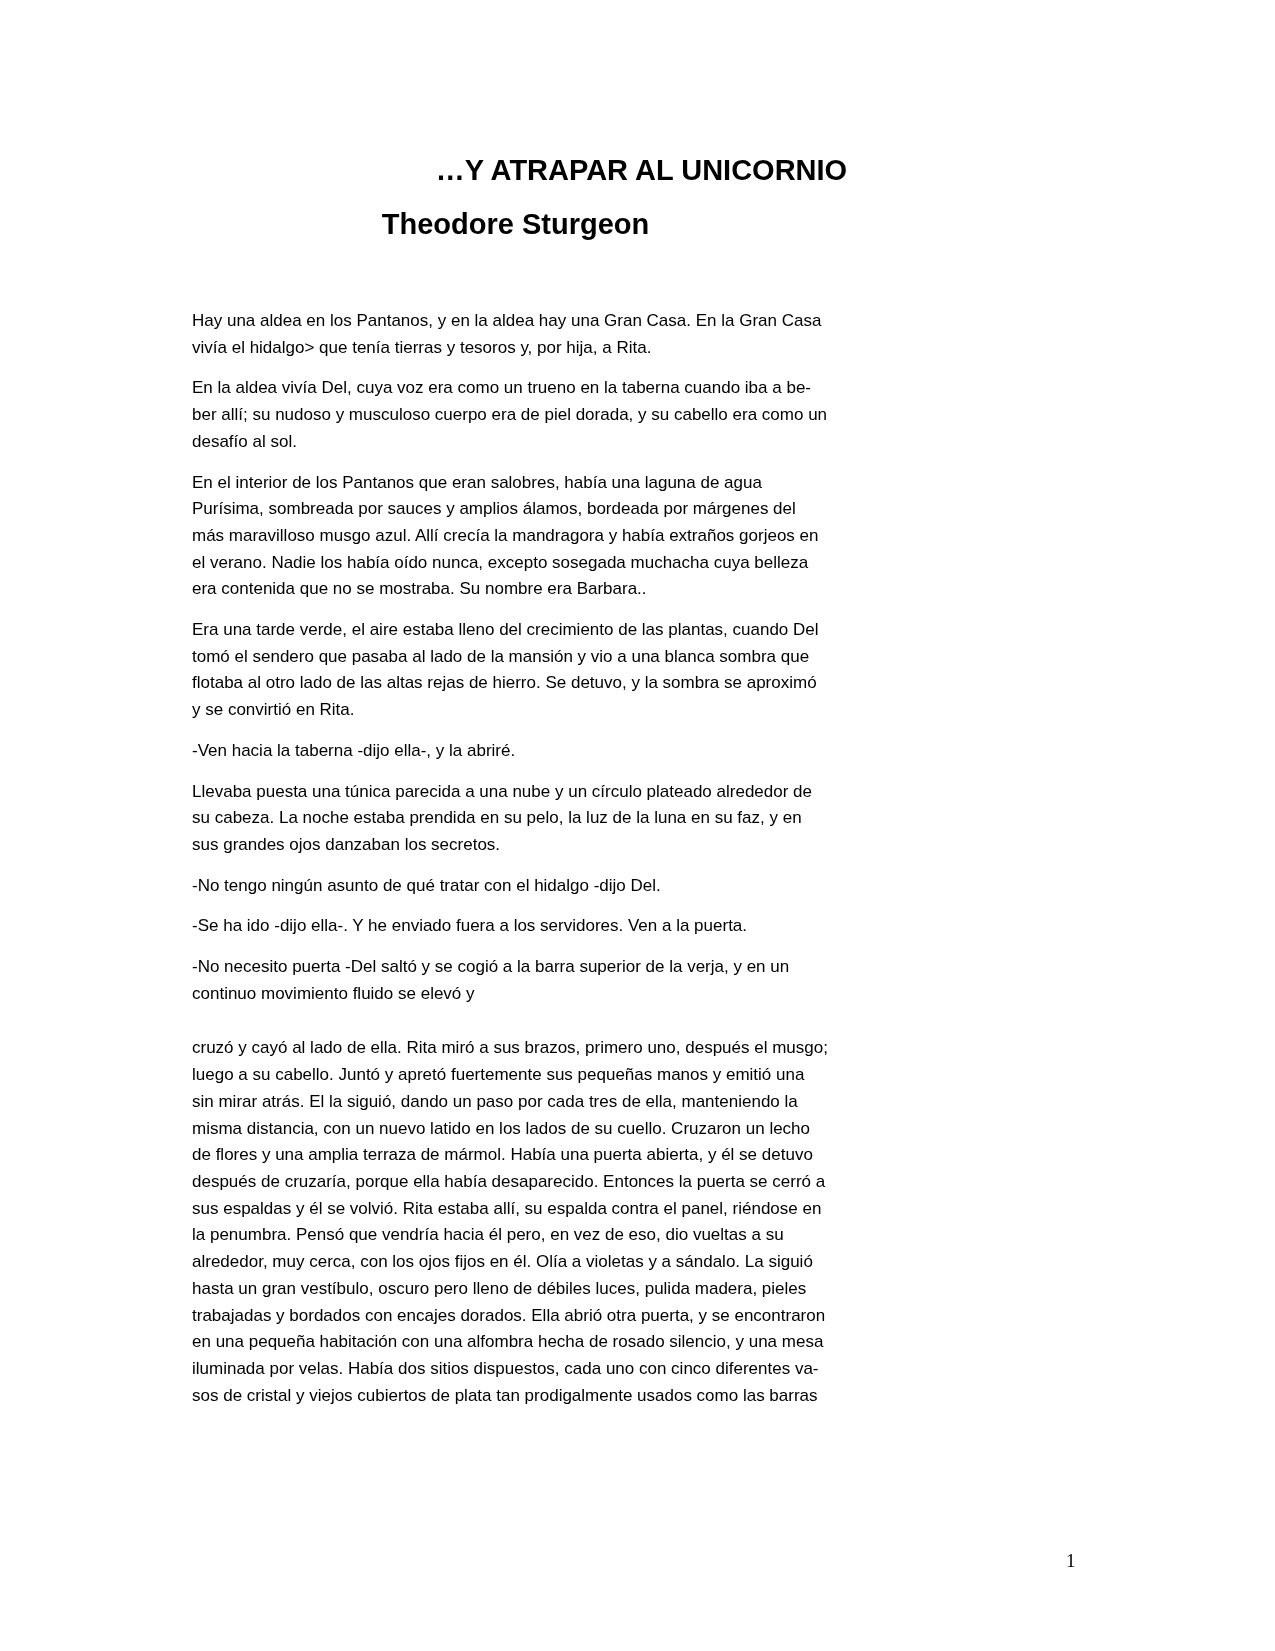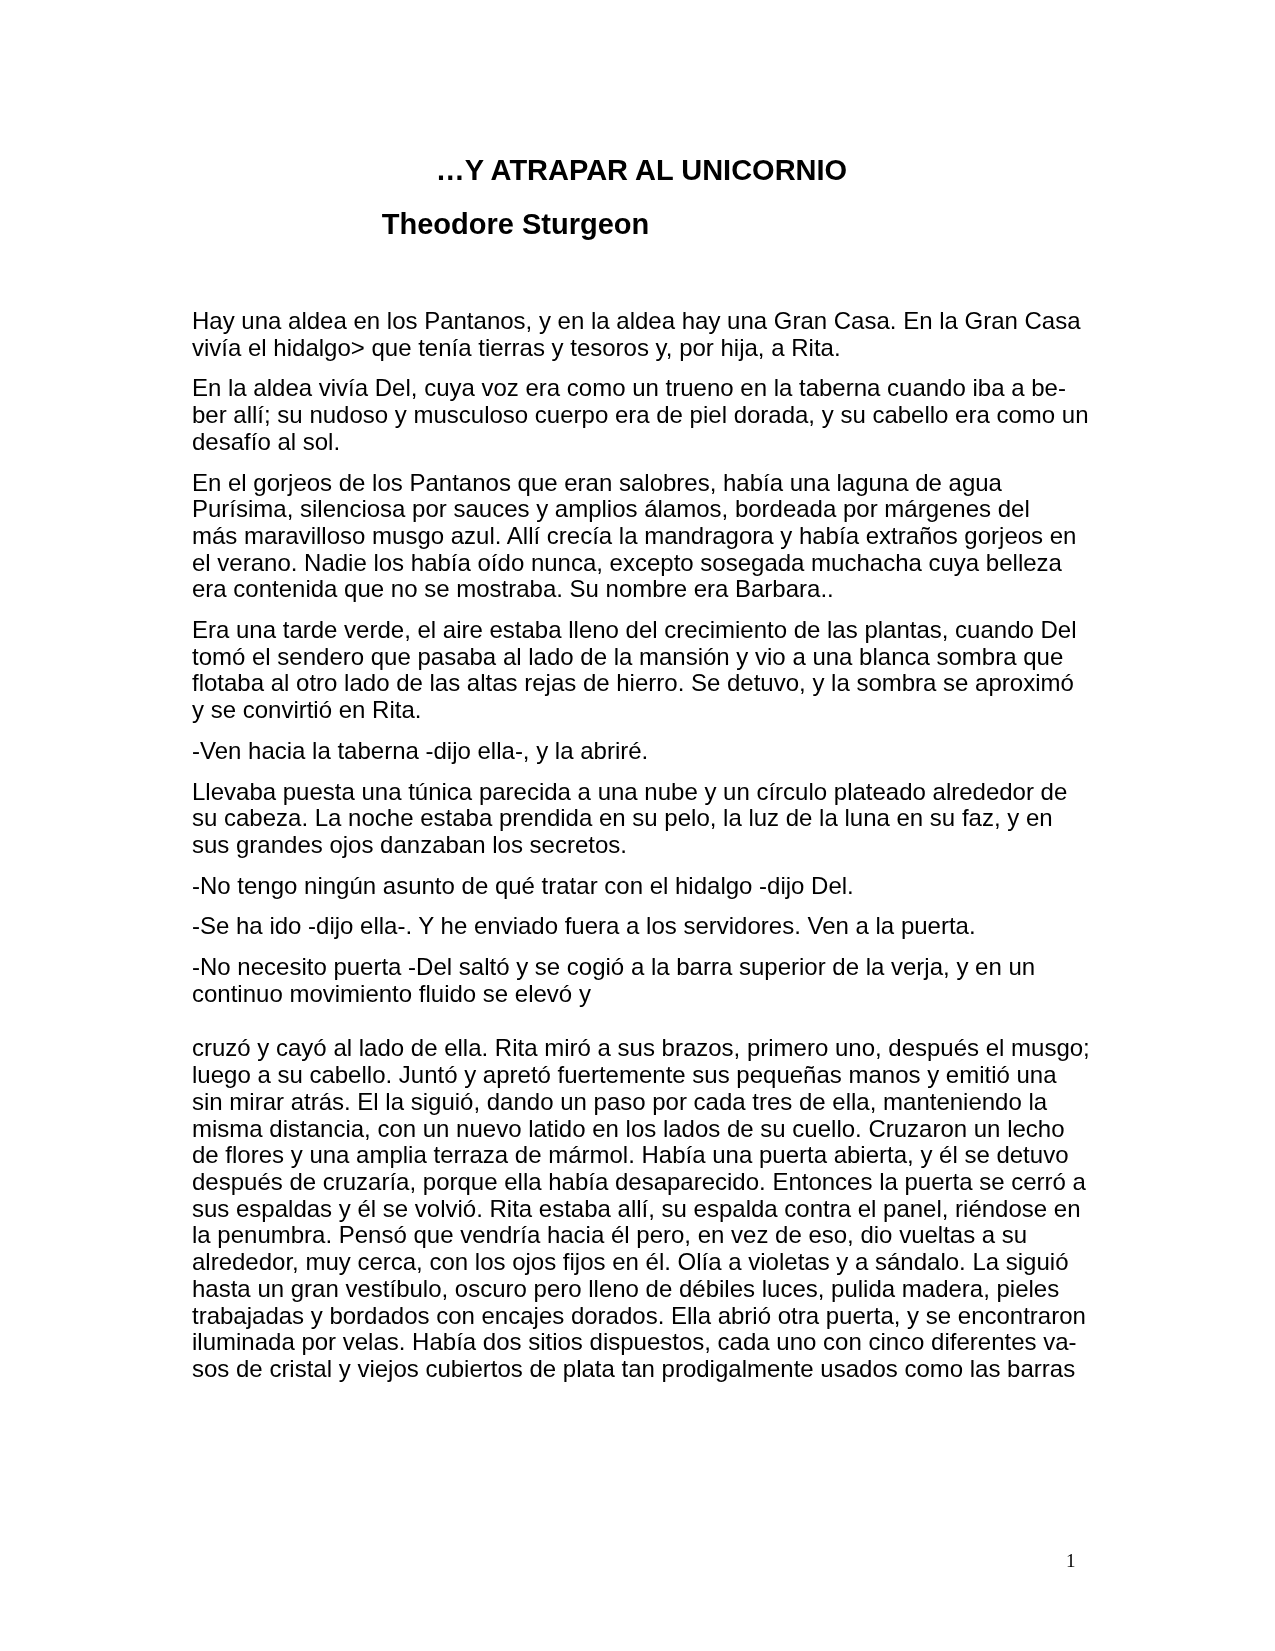--- a/index.html
+++ b/index.html
@@ -8,21 +8,21 @@
   .title {
     position: absolute; left: 0; width: 1275px; top: 150px; text-align: center;
     font-family: "Liberation Sans", sans-serif; font-weight: bold; font-size: 29px; margin: 4px;
   }
   .author {
     position: absolute; left: 0; width: 1031px; top: 208px; text-align: center;
     font-family: "Liberation Sans", sans-serif; font-weight: bold; font-size: 29px; margin: 0;
   }
   .body {
     position: absolute; left: 192px; top: 308px; width: 890px;
-    font-family: "Liberation Sans", sans-serif; font-size: 24px; line-height: 26.7px;
+    font-family: "Liberation Sans", sans-serif; font-size: 17px; line-height: 26.7px;
   }
   .body p { margin: 0 0 14px 0; white-space: nowrap; }
   .body p .ln { display: block; }
   .body p.cont { margin-top: 28px; }
   .page-number {
     position: absolute; left: 1066px; top: 1550px;
     font-family: "Liberation Serif", serif; font-size: 19px;
   }
 </style>
 </head>
@@ -35,22 +35,22 @@
       <p>
         <span class="ln">Hay una aldea en los Pantanos, y en la aldea hay una Gran Casa. En la Gran Casa</span>
         <span class="ln">vivía el hidalgo&gt; que tenía tierras y tesoros y, por hija, a Rita.</span>
       </p>
       <p>
         <span class="ln">En la aldea vivía Del, cuya voz era como un trueno en la taberna cuando iba a be-</span>
         <span class="ln">ber allí; su nudoso y musculoso cuerpo era de piel dorada, y su cabello era como un</span>
         <span class="ln">desafío al sol.</span>
       </p>
       <p>
-        <span class="ln">En el gorjeos de los Pantanos que eran salobres, había una laguna de agua</span>
-        <span class="ln">Purísima, silenciosa por sauces y amplios álamos, bordeada por márgenes del</span>
+        <span class="ln">En el interior de los Pantanos que eran salobres, había una laguna de agua</span>
+        <span class="ln">Purísima, sombreada por sauces y amplios álamos, bordeada por márgenes del</span>
         <span class="ln">más maravilloso musgo azul. Allí crecía la mandragora y había extraños gorjeos en</span>
         <span class="ln">el verano. Nadie los había oído nunca, excepto sosegada muchacha cuya belleza</span>
         <span class="ln">era contenida que no se mostraba. Su nombre era Barbara..</span>
       </p>
       <p>
         <span class="ln">Era una tarde verde, el aire estaba lleno del crecimiento de las plantas, cuando Del</span>
         <span class="ln">tomó el sendero que pasaba al lado de la mansión y vio a una blanca sombra que</span>
         <span class="ln">flotaba al otro lado de las altas rejas de hierro. Se detuvo, y la sombra se aproximó</span>
         <span class="ln">y se convirtió en Rita.</span>
       </p>
@@ -77,18 +77,19 @@
         <span class="ln">luego a su cabello. Juntó y apretó fuertemente sus pequeñas manos y emitió una</span>
         <span class="ln">sin mirar atrás. El la siguió, dando un paso por cada tres de ella, manteniendo la</span>
         <span class="ln">misma distancia, con un nuevo latido en los lados de su cuello. Cruzaron un lecho</span>
         <span class="ln">de flores y una amplia terraza de mármol. Había una puerta abierta, y él se detuvo</span>
         <span class="ln">después de cruzaría, porque ella había desaparecido. Entonces la puerta se cerró a</span>
         <span class="ln">sus espaldas y él se volvió. Rita estaba allí, su espalda contra el panel, riéndose en</span>
         <span class="ln">la penumbra. Pensó que vendría hacia él pero, en vez de eso, dio vueltas a su</span>
         <span class="ln">alrededor, muy cerca, con los ojos fijos en él. Olía a violetas y a sándalo. La siguió</span>
         <span class="ln">hasta un gran vestíbulo, oscuro pero lleno de débiles luces, pulida madera, pieles</span>
         <span class="ln">trabajadas y bordados con encajes dorados. Ella abrió otra puerta, y se encontraron</span>
+        <span class="ln">en una pequeña habitación con una alfombra hecha de rosado silencio, y una mesa</span>
         <span class="ln">iluminada por velas. Había dos sitios dispuestos, cada uno con cinco diferentes va-</span>
         <span class="ln">sos de cristal y viejos cubiertos de plata tan prodigalmente usados como las barras</span>
       </p>
     </div>
   <div class="page-number">1</div>
 </div>
 
 </body></html>

